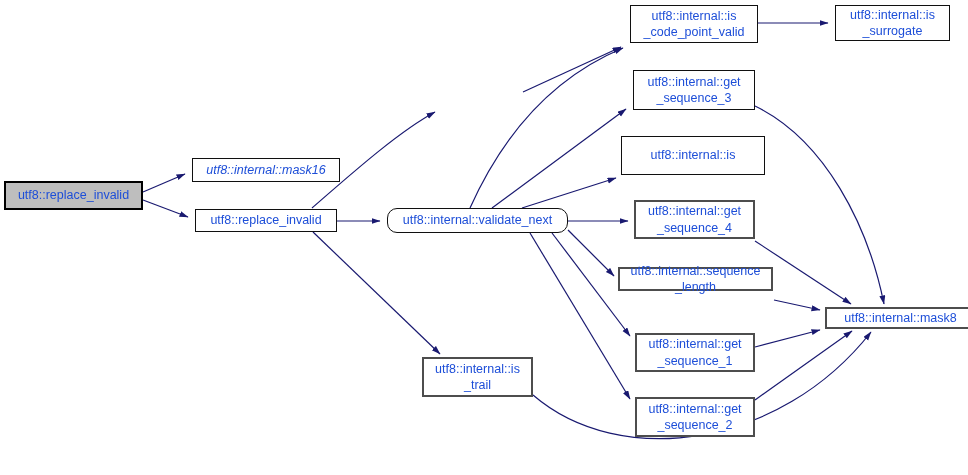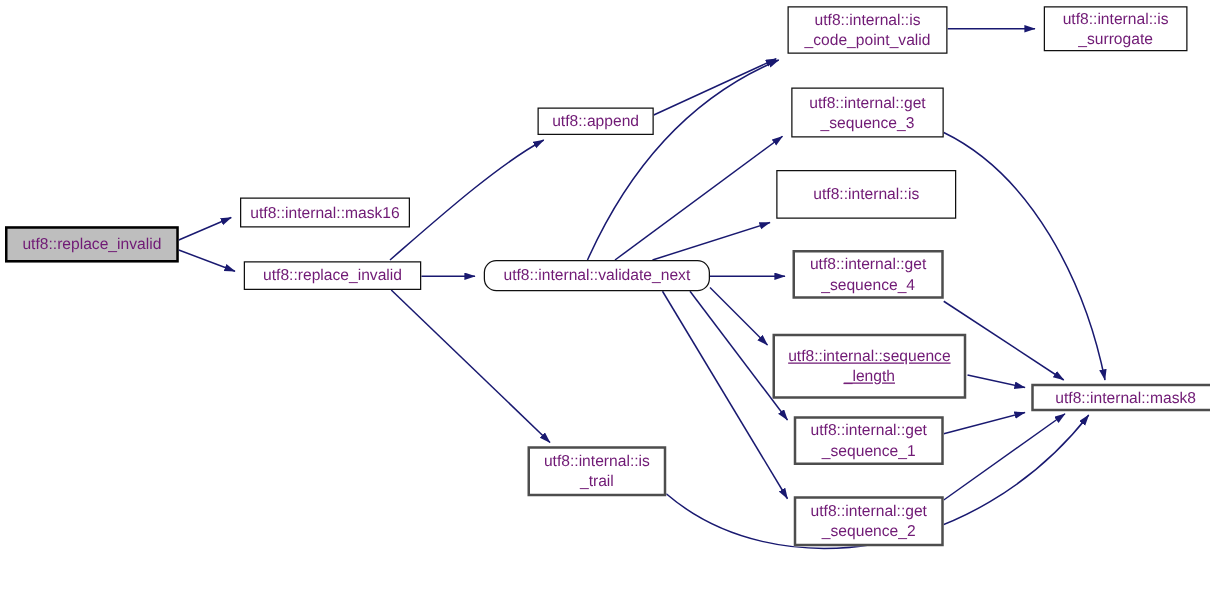--- a/index.html
+++ b/index.html
@@ -9,21 +9,21 @@
     background:#ffffff;
     font-family:"Liberation Sans","DejaVu Sans",sans-serif;
     overflow:hidden;
   }
   #edge-layer{position:absolute;left:0;top:0;width:968px;height:475px;}
   .node{
     position:absolute;
     box-sizing:border-box;
     background:#ffffff;
     border:1px solid #101010;
-    color:#701a75;
+    color:#1d4ed8;
     font-size:12.5px;
     line-height:1.3;
     display:flex;
     flex-direction:column;
     align-items:center;
     justify-content:center;
     text-align:center;
     white-space:nowrap;
     cursor:pointer;
   }
@@ -62,28 +62,25 @@
       <path d="M755,106 C825,140 868,225 884,304" fill="none" stroke="#191970" stroke-width="1.2" marker-end="url(#arrow)"></path>
       <path d="M755,241 L851,304" fill="none" stroke="#191970" stroke-width="1.2" marker-end="url(#arrow)"></path>
       <path d="M774,300 L820,310" fill="none" stroke="#191970" stroke-width="1.2" marker-end="url(#arrow)"></path>
       <path d="M755,347 L820,330" fill="none" stroke="#191970" stroke-width="1.2" marker-end="url(#arrow)"></path>
       <path d="M755,400 L852,331" fill="none" stroke="#191970" stroke-width="1.2" marker-end="url(#arrow)"></path>
       <path d="M533,395 C620,470 780,448 871,332" fill="none" stroke="#191970" stroke-width="1.2" marker-end="url(#arrow)"></path>
     </svg>
     <div class="node root" style="left: 4px; top: 181px; width: 139px; height: 29px;">
       <div class="line">utf8::replace_invalid</div>
     </div>
-    <div class="node" style="left: 192px; top: 158px; width: 136px; height: 24px;">
+    <div class="node" style="left: 192px; top: 158px; width: 148px; height: 24px; font-style: italic;">
       <div class="line">utf8::internal::mask16</div>
     </div>
     <div class="node" style="left: 195px; top: 209px; width: 142px; height: 23px;">
       <div class="line">utf8::replace_invalid</div>
-    </div>
-    <div class="node" style="left: 430px; top: 86px; width: 93px; height: 22px;">
-      <div class="line">utf8::append</div>
     </div>
     <div class="node" style="left: 387px; top: 208px; width: 181px; height: 25px; border-radius: 10px;">
       <div class="line">utf8::internal::validate_next</div>
     </div>
     <div class="node" style="left: 630px; top: 5px; width: 128px; height: 38px;">
       <div class="line">utf8::internal::is</div>
       <div class="line">_code_point_valid</div>
     </div>
     <div class="node" style="left: 835px; top: 5px; width: 115px; height: 36px;">
       <div class="line">utf8::internal::is</div>
@@ -93,21 +90,21 @@
       <div class="line">utf8::internal::get</div>
       <div class="line">_sequence_3</div>
     </div>
     <div class="node" style="left: 621px; top: 136px; width: 144px; height: 39px;">
       <div class="line">utf8::internal::is</div>
     </div>
     <div class="node thick" style="left: 634px; top: 200px; width: 121px; height: 39px;">
       <div class="line">utf8::internal::get</div>
       <div class="line">_sequence_4</div>
     </div>
-    <div class="node thick" style="left: 618px; top: 267px; width: 155px; height: 52px; text-decoration: underline;">
+    <div class="node thick" style="left: 618px; top: 267px; width: 155px; height: 24px;">
       <div class="line">utf8::internal::sequence</div>
       <div class="line">_length</div>
     </div>
     <div class="node thick" style="left: 635px; top: 333px; width: 120px; height: 39px;">
       <div class="line">utf8::internal::get</div>
       <div class="line">_sequence_1</div>
     </div>
     <div class="node thick" style="left: 635px; top: 397px; width: 120px; height: 40px;">
       <div class="line">utf8::internal::get</div>
       <div class="line">_sequence_2</div>

